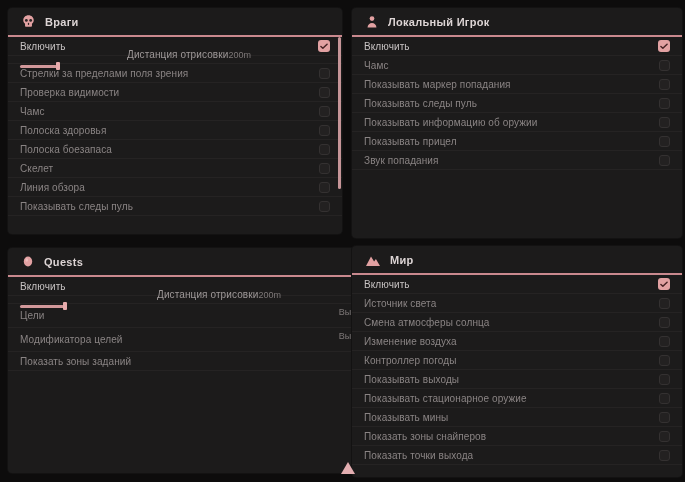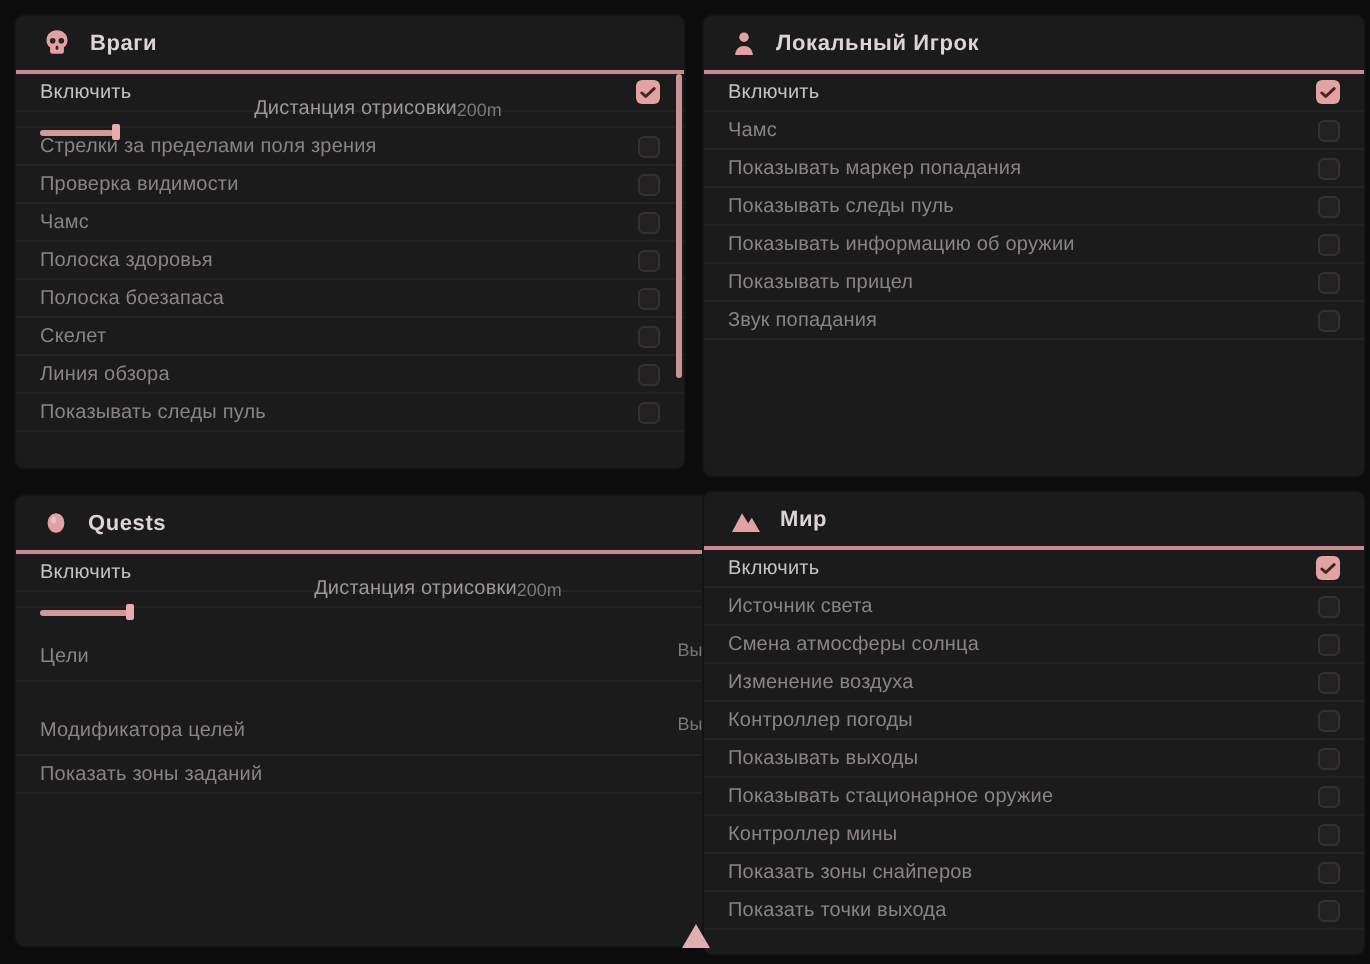--- a/index.html
+++ b/index.html
@@ -27,21 +27,21 @@
   }
   .accent-line{ height:2px; background:#c9898e; }
 
   .panel-body{ position:relative; }
   .row{
     display:flex; align-items:center; justify-content:space-between;
     padding:0 12px; height:19px; border-bottom:1px solid #252323;
   }
   .row-label{ font-size:10px; color:#8a8484; letter-spacing:.1px; white-space:nowrap; }
   .row.emphasis .row-label{ color:#c8c3c3; }
-  .row.select{ height:24px;margin-top:13px; }
+  .row.select{ height:24px; }
   .slider-row{
     height:26px; flex-direction:column; align-items:stretch; justify-content:center; gap:2px;
   }
   .slider-row .row-label{ color:#9e9898; }
   .slider-top{ display:flex; align-items:center; justify-content:space-between;margin-left:28px; }
   .val{ font-size:9px; color:#7d7878; }
   .slider{ display:flex; align-items:center; height:8px; width:100%; }
   .slider-fill{ height:3px; background:#d2989a; border-radius:2px; }
   .slider-handle{ width:4px; height:8px; background:#e8acad; border-radius:1px; margin-left:-1px; }
 
@@ -270,21 +270,21 @@
           </div>
           <div class="row toggle">
             <span class="row-label">Показывать выходы</span>
             <span class="cb off"></span>
           </div>
           <div class="row toggle">
             <span class="row-label">Показывать стационарное оружие</span>
             <span class="cb off"></span>
           </div>
           <div class="row toggle">
-            <span class="row-label">Контроллер мины</span>
+            <span class="row-label">Показывать мины</span>
             <span class="cb off"></span>
           </div>
           <div class="row toggle">
             <span class="row-label">Показать зоны снайперов</span>
             <span class="cb off"></span>
           </div>
           <div class="row toggle">
             <span class="row-label">Показать точки выхода</span>
             <span class="cb off"></span>
           </div>

